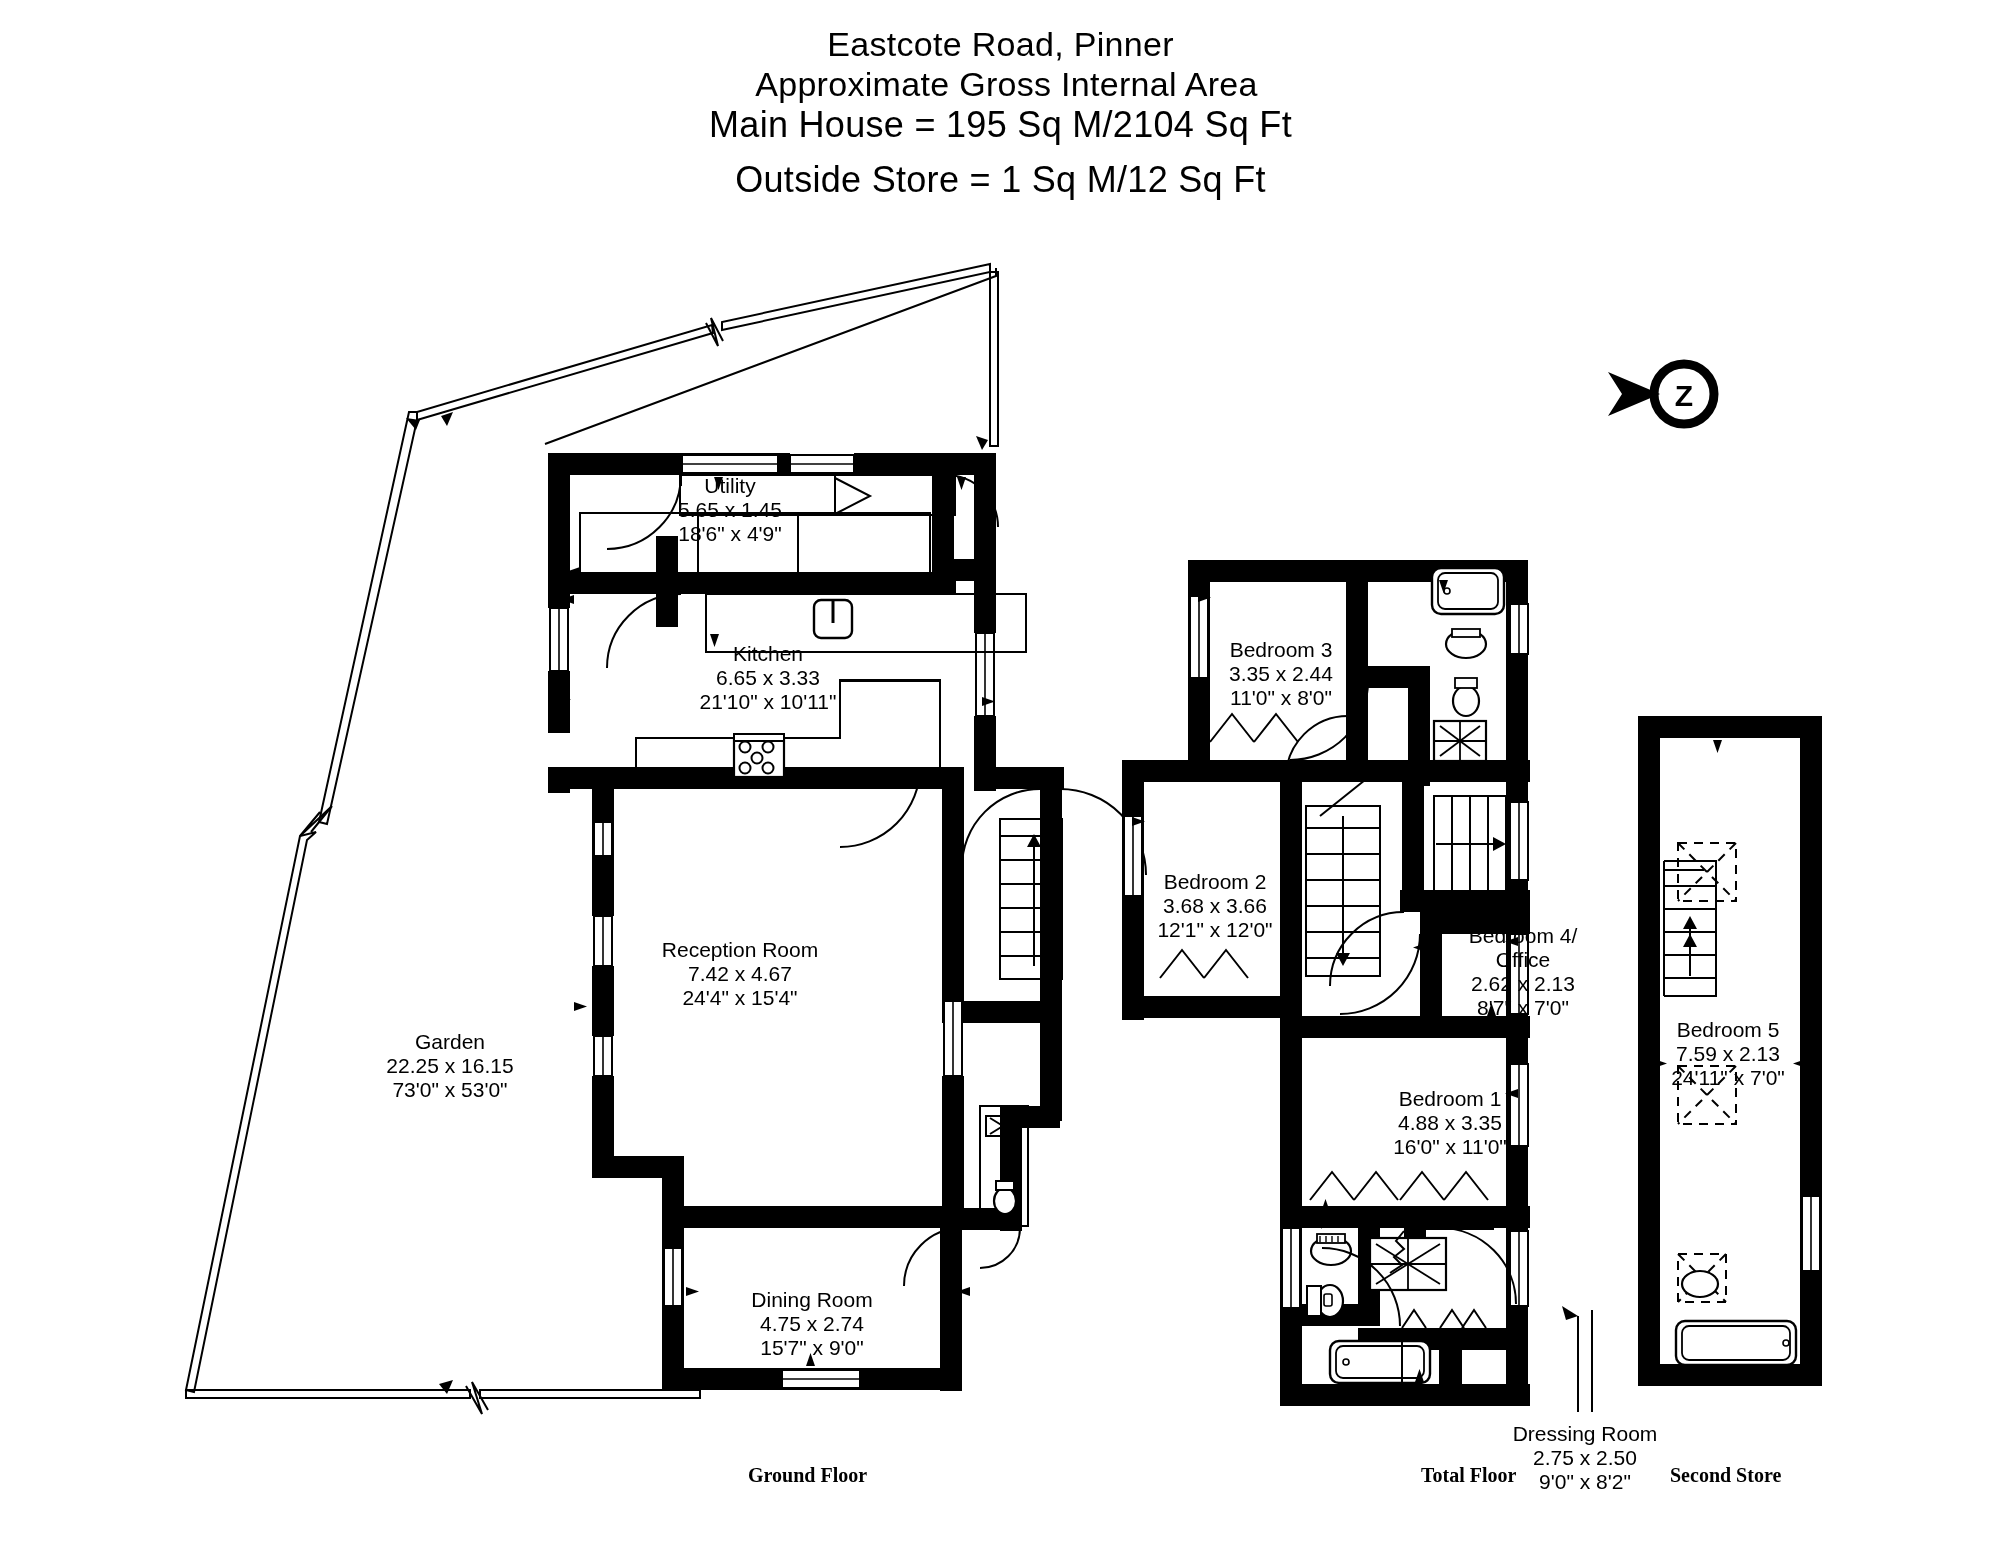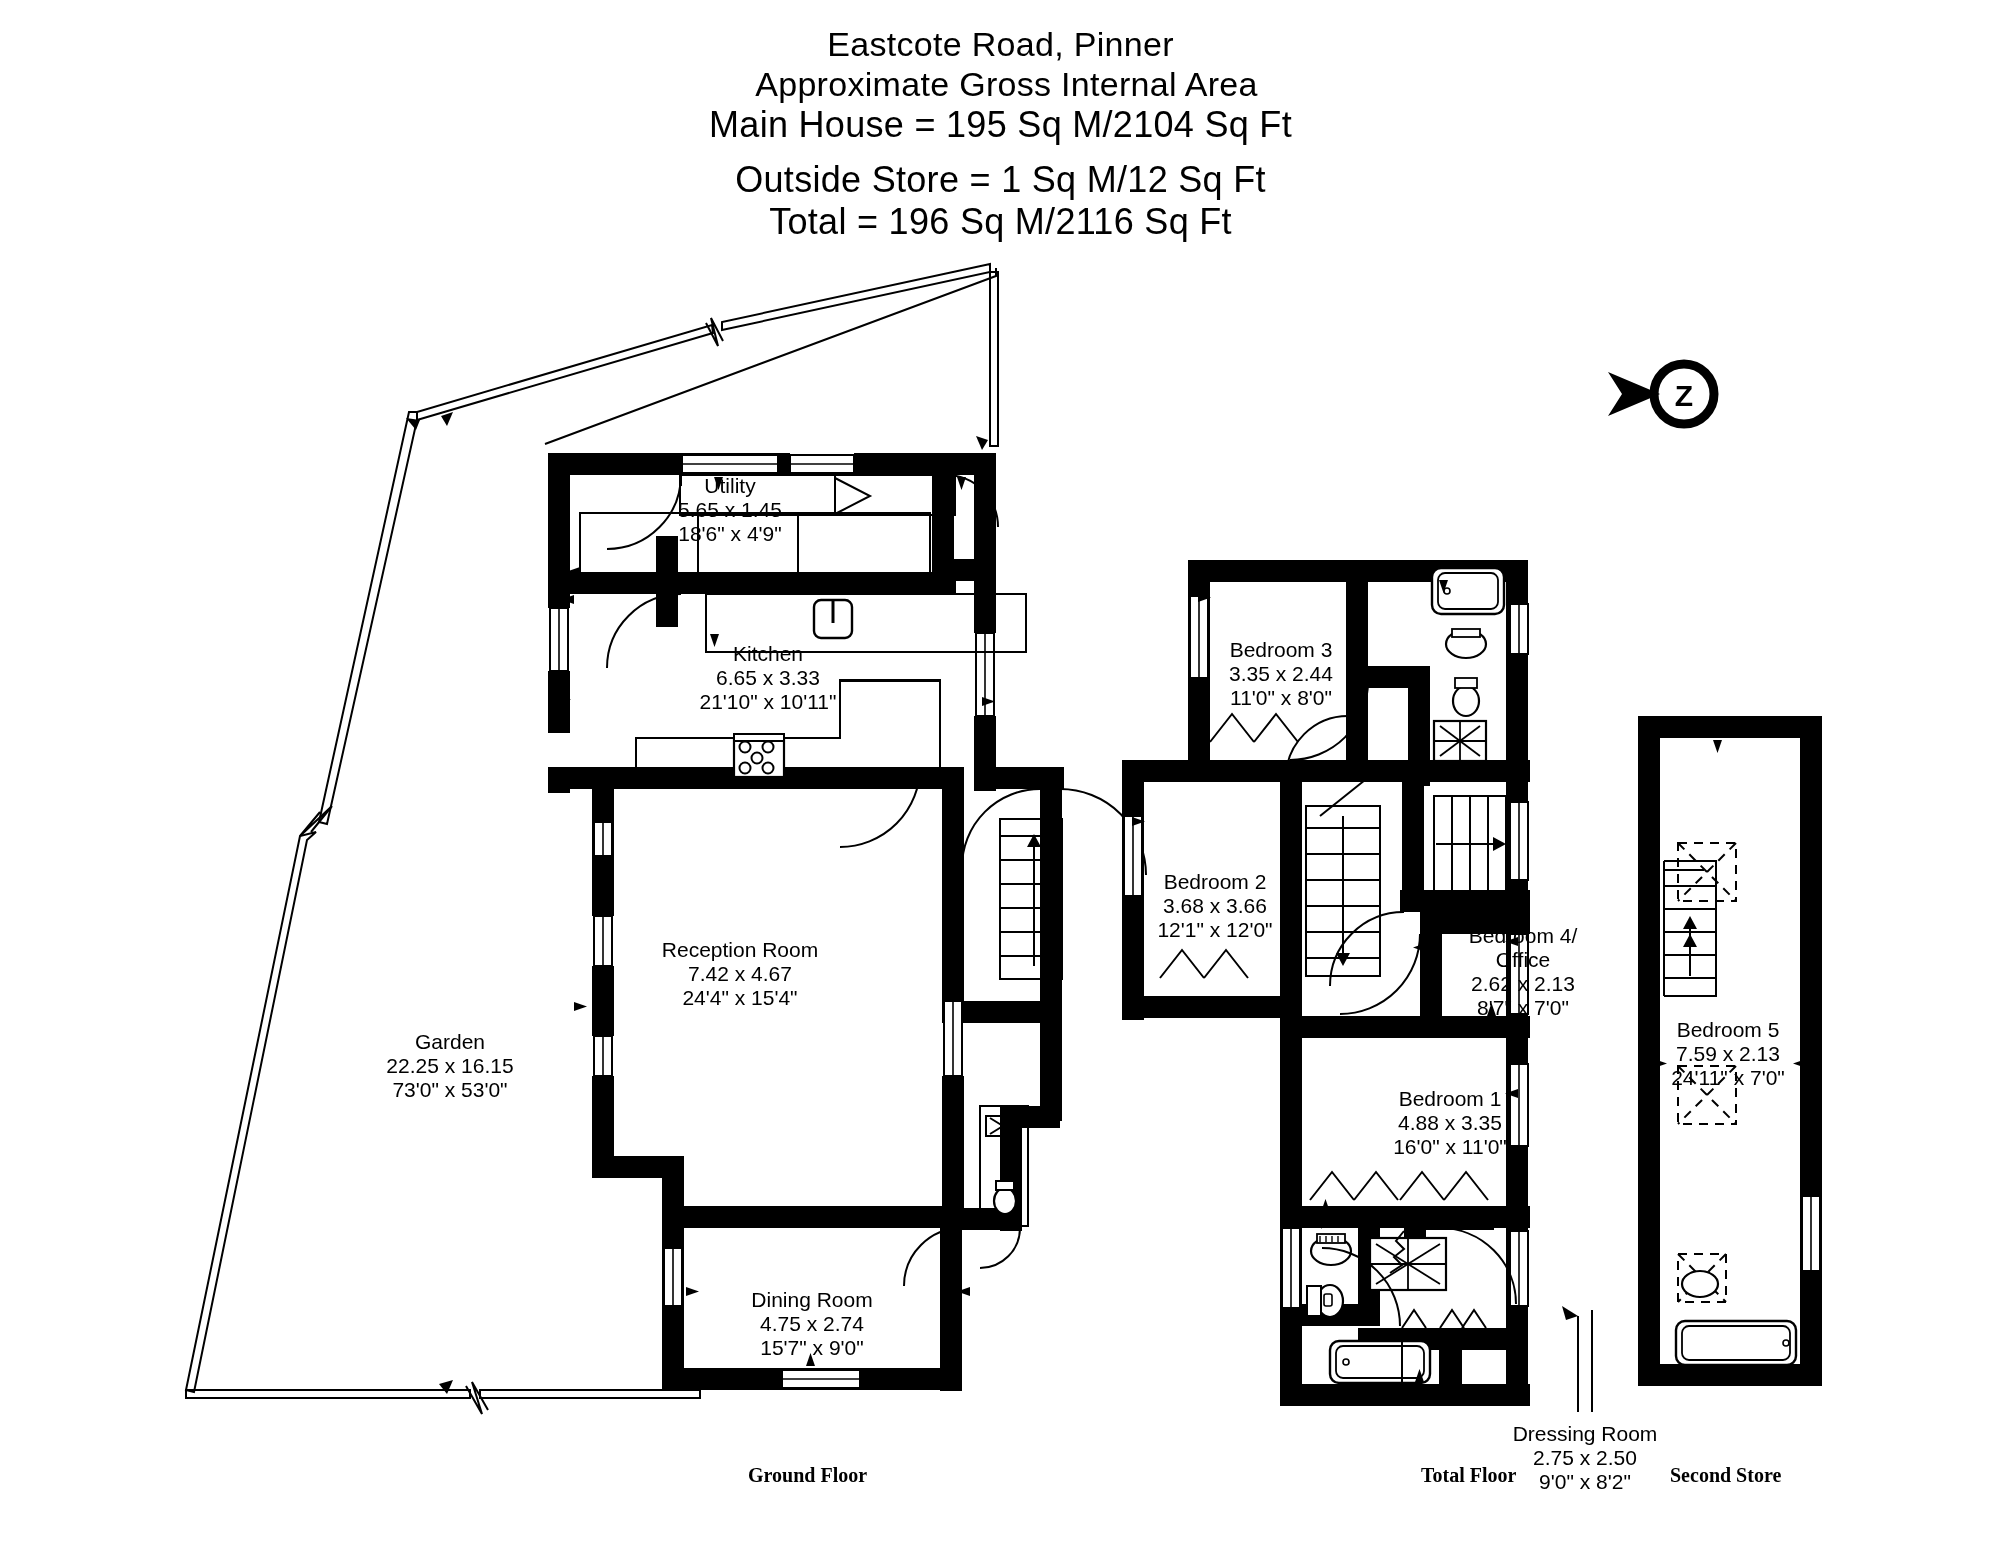--- a/index.html
+++ b/index.html
@@ -78,21 +78,20 @@
 </head>
 <body>
 
 <div id="page">
 
   <div class="title-block">
     <div class="title-line l1">Eastcote Road, Pinner</div>
     <div class="title-line l2">Approximate Gross Internal Area</div>
     <div class="title-line l3">Main House = 195 Sq M/2104 Sq Ft</div>
     <div class="title-line l4">Outside Store = 1 Sq M/12 Sq Ft</div>
-    <div class="title-line l5">Total = 196 Sq M/2116 Sq Ft</div>
   </div>
 
   <svg width="2001" height="1546" viewBox="0 0 2001 1546" style="position:absolute;left:0;top:0;">
 
     <g>
       <circle cx="1684" cy="378" r="30" fill="none" stroke="#000" stroke-width="9"></circle>
       <path d="M1660 378 L1608 356 L1622 378 L1608 400 Z" fill="#000"></path>
       <text x="1684" y="390" class="rmtext" style="font-size:30px;font-weight:700;">Z</text>
     </g>
 

